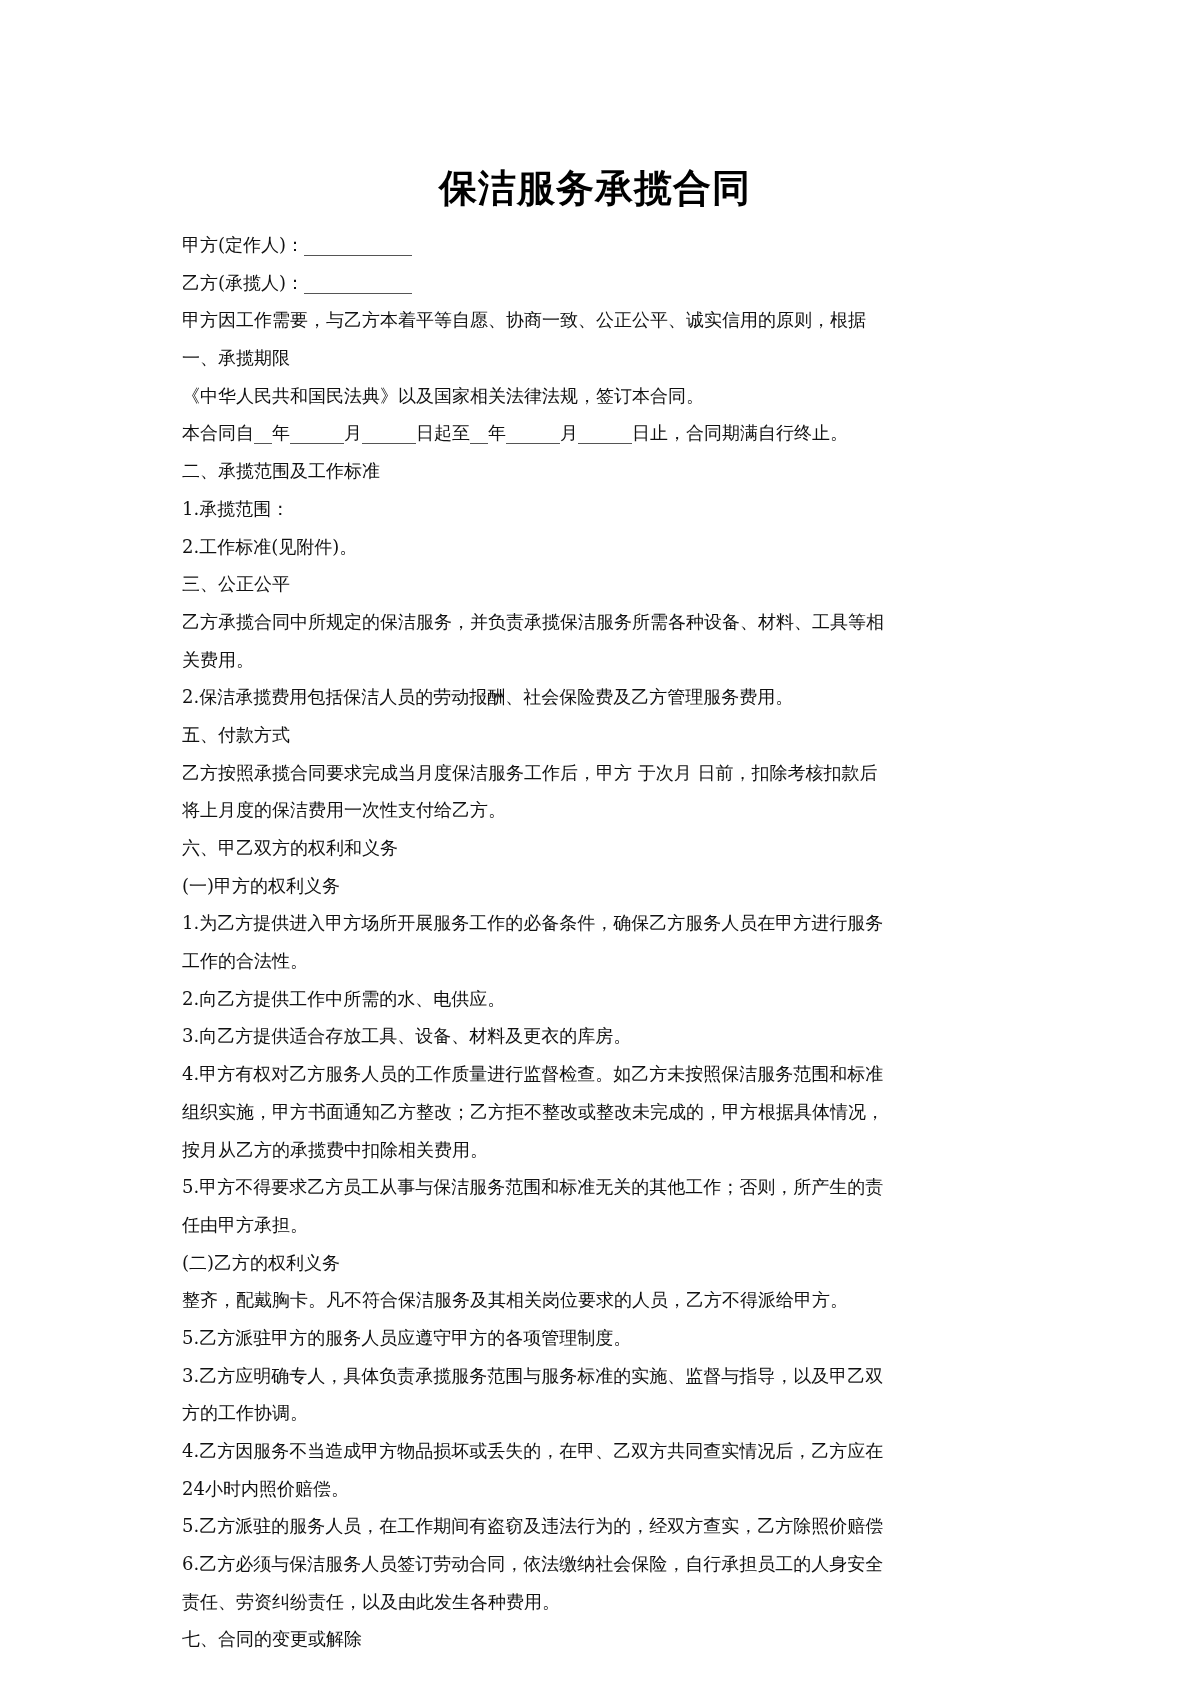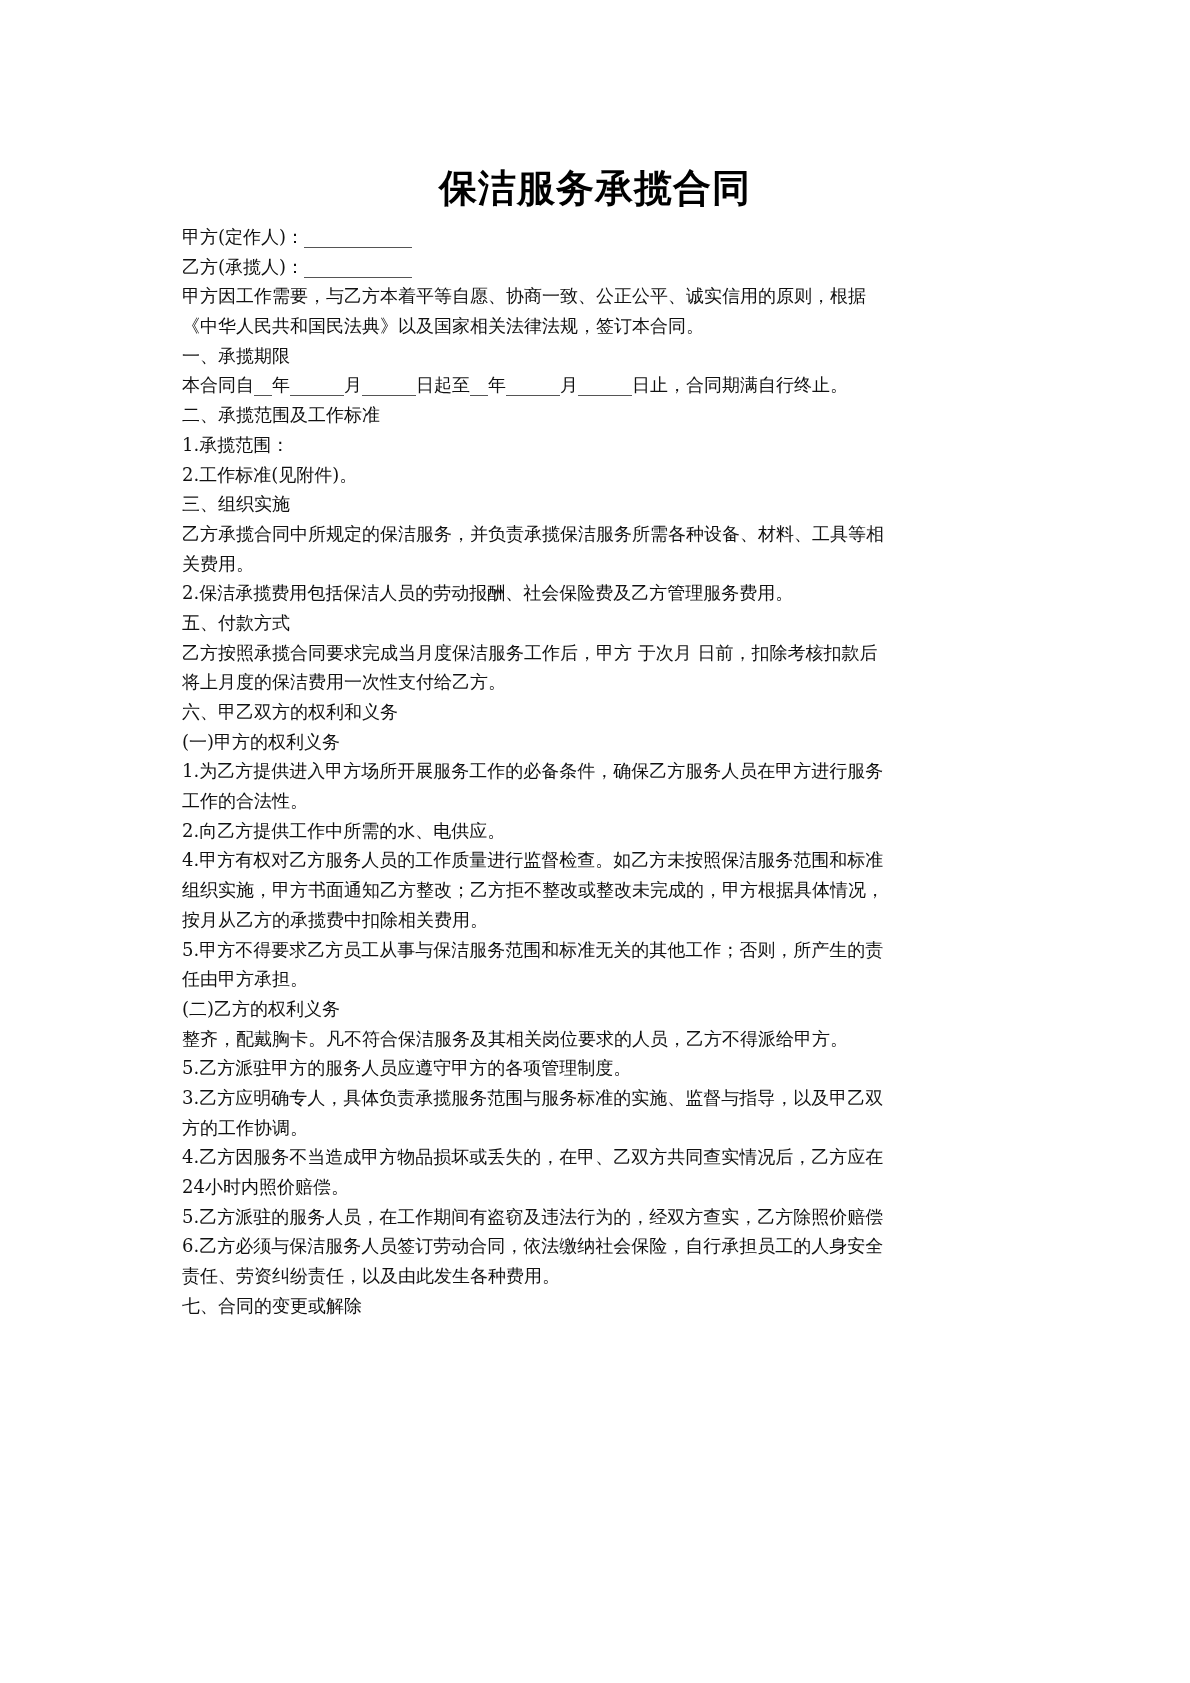--- a/index.html
+++ b/index.html
@@ -11,50 +11,51 @@
     position: absolute; left: 0; width: 1190px; top: 162px; text-align: center;
     font-family: "DejaVu Serif", "Liberation Serif", serif;
     font-weight: bold; font-size: 38px; line-height: 52px; color: #000000;
     letter-spacing: 1px;
   }
   .body {
     position: absolute; left: 182px; top: 222px; width: 830px;
     font-family: "DejaVu Serif", "Liberation Serif", serif;
     font-size: 18px; line-height: 29.7px; color: #111111;
   }
-  .line { white-space: pre; height: 29.7px; overflow: visible; }
+  .line { white-space: pre; height: 29.7px; overflow: visible; margin-top: 8px; }
 </style>
 </head>
 <body>
 
 <div class="page">
   <div class="title">保洁服务承揽合同</div>
 
   <div class="body">
     <div class="line"><span>甲方(定作人)：</span><span>____________</span></div>
     <div class="line"><span>乙方(承揽人)：</span><span>____________</span></div>
     <div class="line">甲方因工作需要，与乙方本着平等自愿、协商一致、公正公平、诚实信用的原则，根据</div>
+    <div class="line">一、承揽期限</div>
     <div class="line">《中华人民共和国民法典》以及国家相关法律法规，签订本合同。</div>
-    <div class="line">一、承揽期限</div>
     <div class="line">本合同自__年______月______日起至__年______月______日止，合同期满自行终止。</div>
     <div class="line">二、承揽范围及工作标准</div>
     <div class="line">1.承揽范围：</div>
     <div class="line">2.工作标准(见附件)。</div>
-    <div class="line">三、组织实施</div>
+    <div class="line">三、公正公平</div>
     <div class="line">乙方承揽合同中所规定的保洁服务，并负责承揽保洁服务所需各种设备、材料、工具等相</div>
     <div class="line">关费用。</div>
     <div class="line">2.保洁承揽费用包括保洁人员的劳动报酬、社会保险费及乙方管理服务费用。</div>
     <div class="line">五、付款方式</div>
     <div class="line">乙方按照承揽合同要求完成当月度保洁服务工作后，甲方 于次月 日前，扣除考核扣款后</div>
     <div class="line">将上月度的保洁费用一次性支付给乙方。</div>
     <div class="line">六、甲乙双方的权利和义务</div>
     <div class="line">(一)甲方的权利义务</div>
     <div class="line">1.为乙方提供进入甲方场所开展服务工作的必备条件，确保乙方服务人员在甲方进行服务</div>
     <div class="line">工作的合法性。</div>
     <div class="line">2.向乙方提供工作中所需的水、电供应。</div>
+    <div class="line">3.向乙方提供适合存放工具、设备、材料及更衣的库房。</div>
     <div class="line">4.甲方有权对乙方服务人员的工作质量进行监督检查。如乙方未按照保洁服务范围和标准</div>
     <div class="line">组织实施，甲方书面通知乙方整改；乙方拒不整改或整改未完成的，甲方根据具体情况，</div>
     <div class="line">按月从乙方的承揽费中扣除相关费用。</div>
     <div class="line">5.甲方不得要求乙方员工从事与保洁服务范围和标准无关的其他工作；否则，所产生的责</div>
     <div class="line">任由甲方承担。</div>
     <div class="line">(二)乙方的权利义务</div>
     <div class="line">整齐，配戴胸卡。凡不符合保洁服务及其相关岗位要求的人员，乙方不得派给甲方。</div>
     <div class="line">5.乙方派驻甲方的服务人员应遵守甲方的各项管理制度。</div>
     <div class="line">3.乙方应明确专人，具体负责承揽服务范围与服务标准的实施、监督与指导，以及甲乙双</div>
     <div class="line">方的工作协调。</div>

